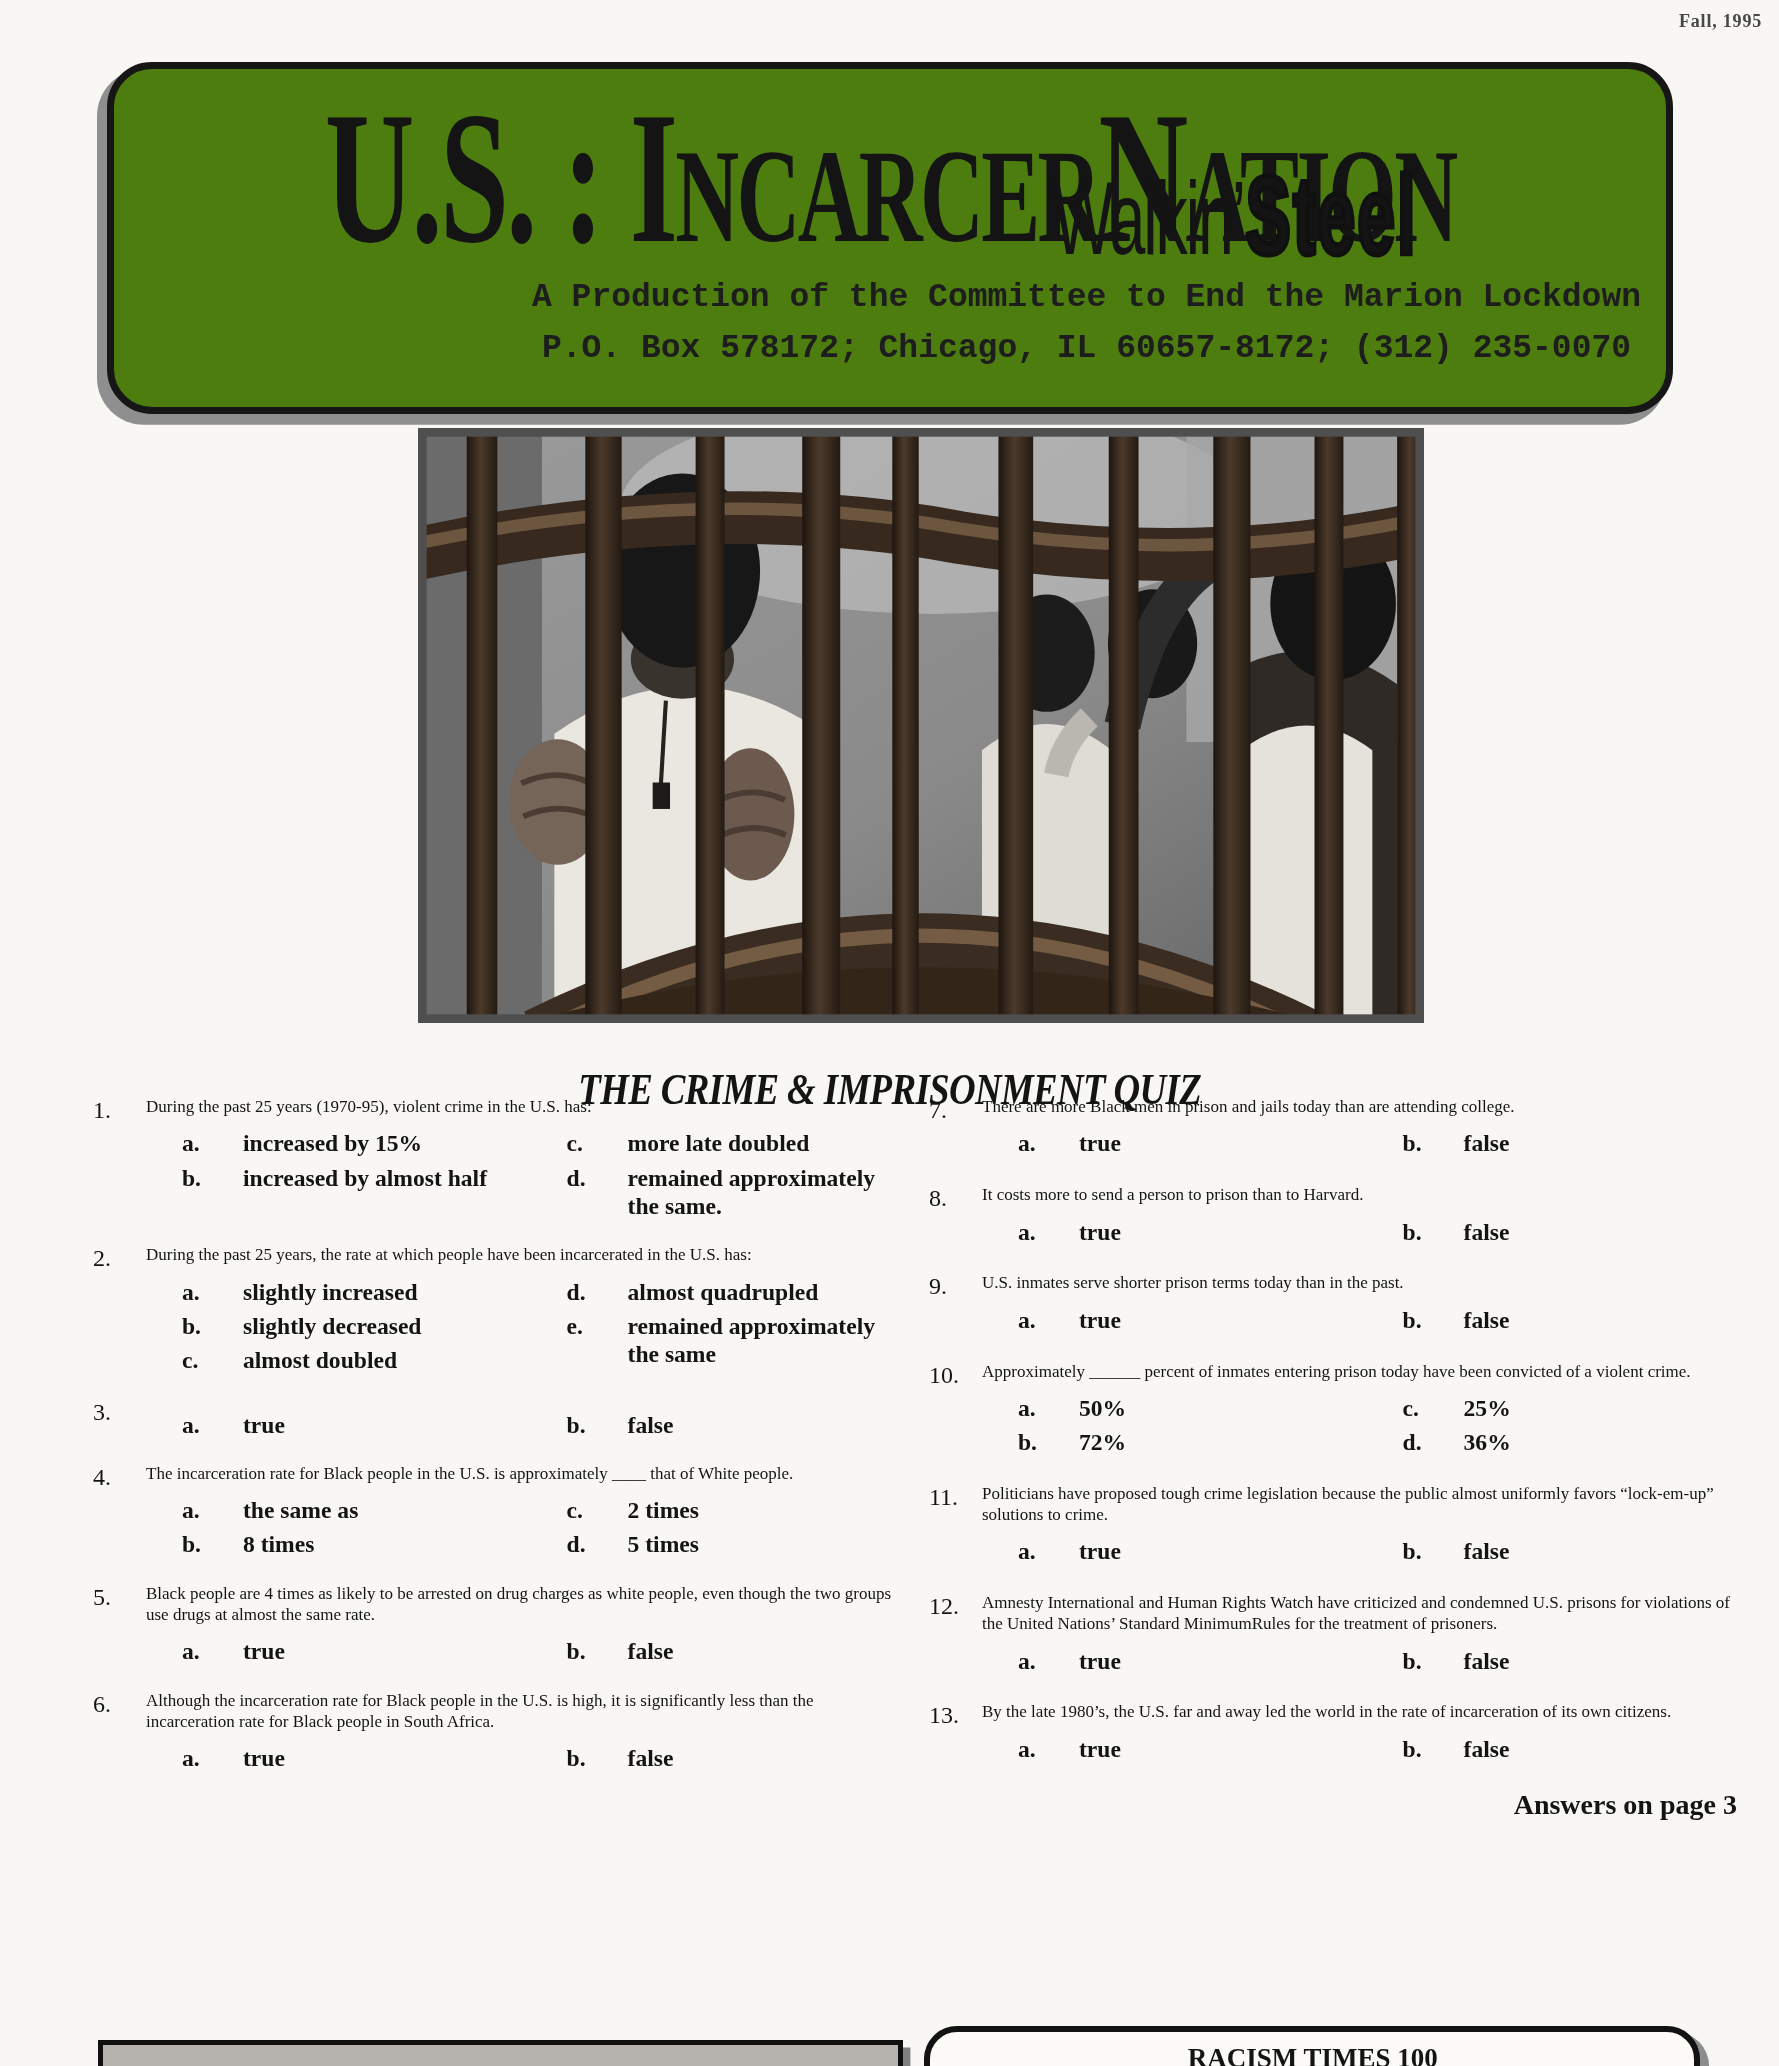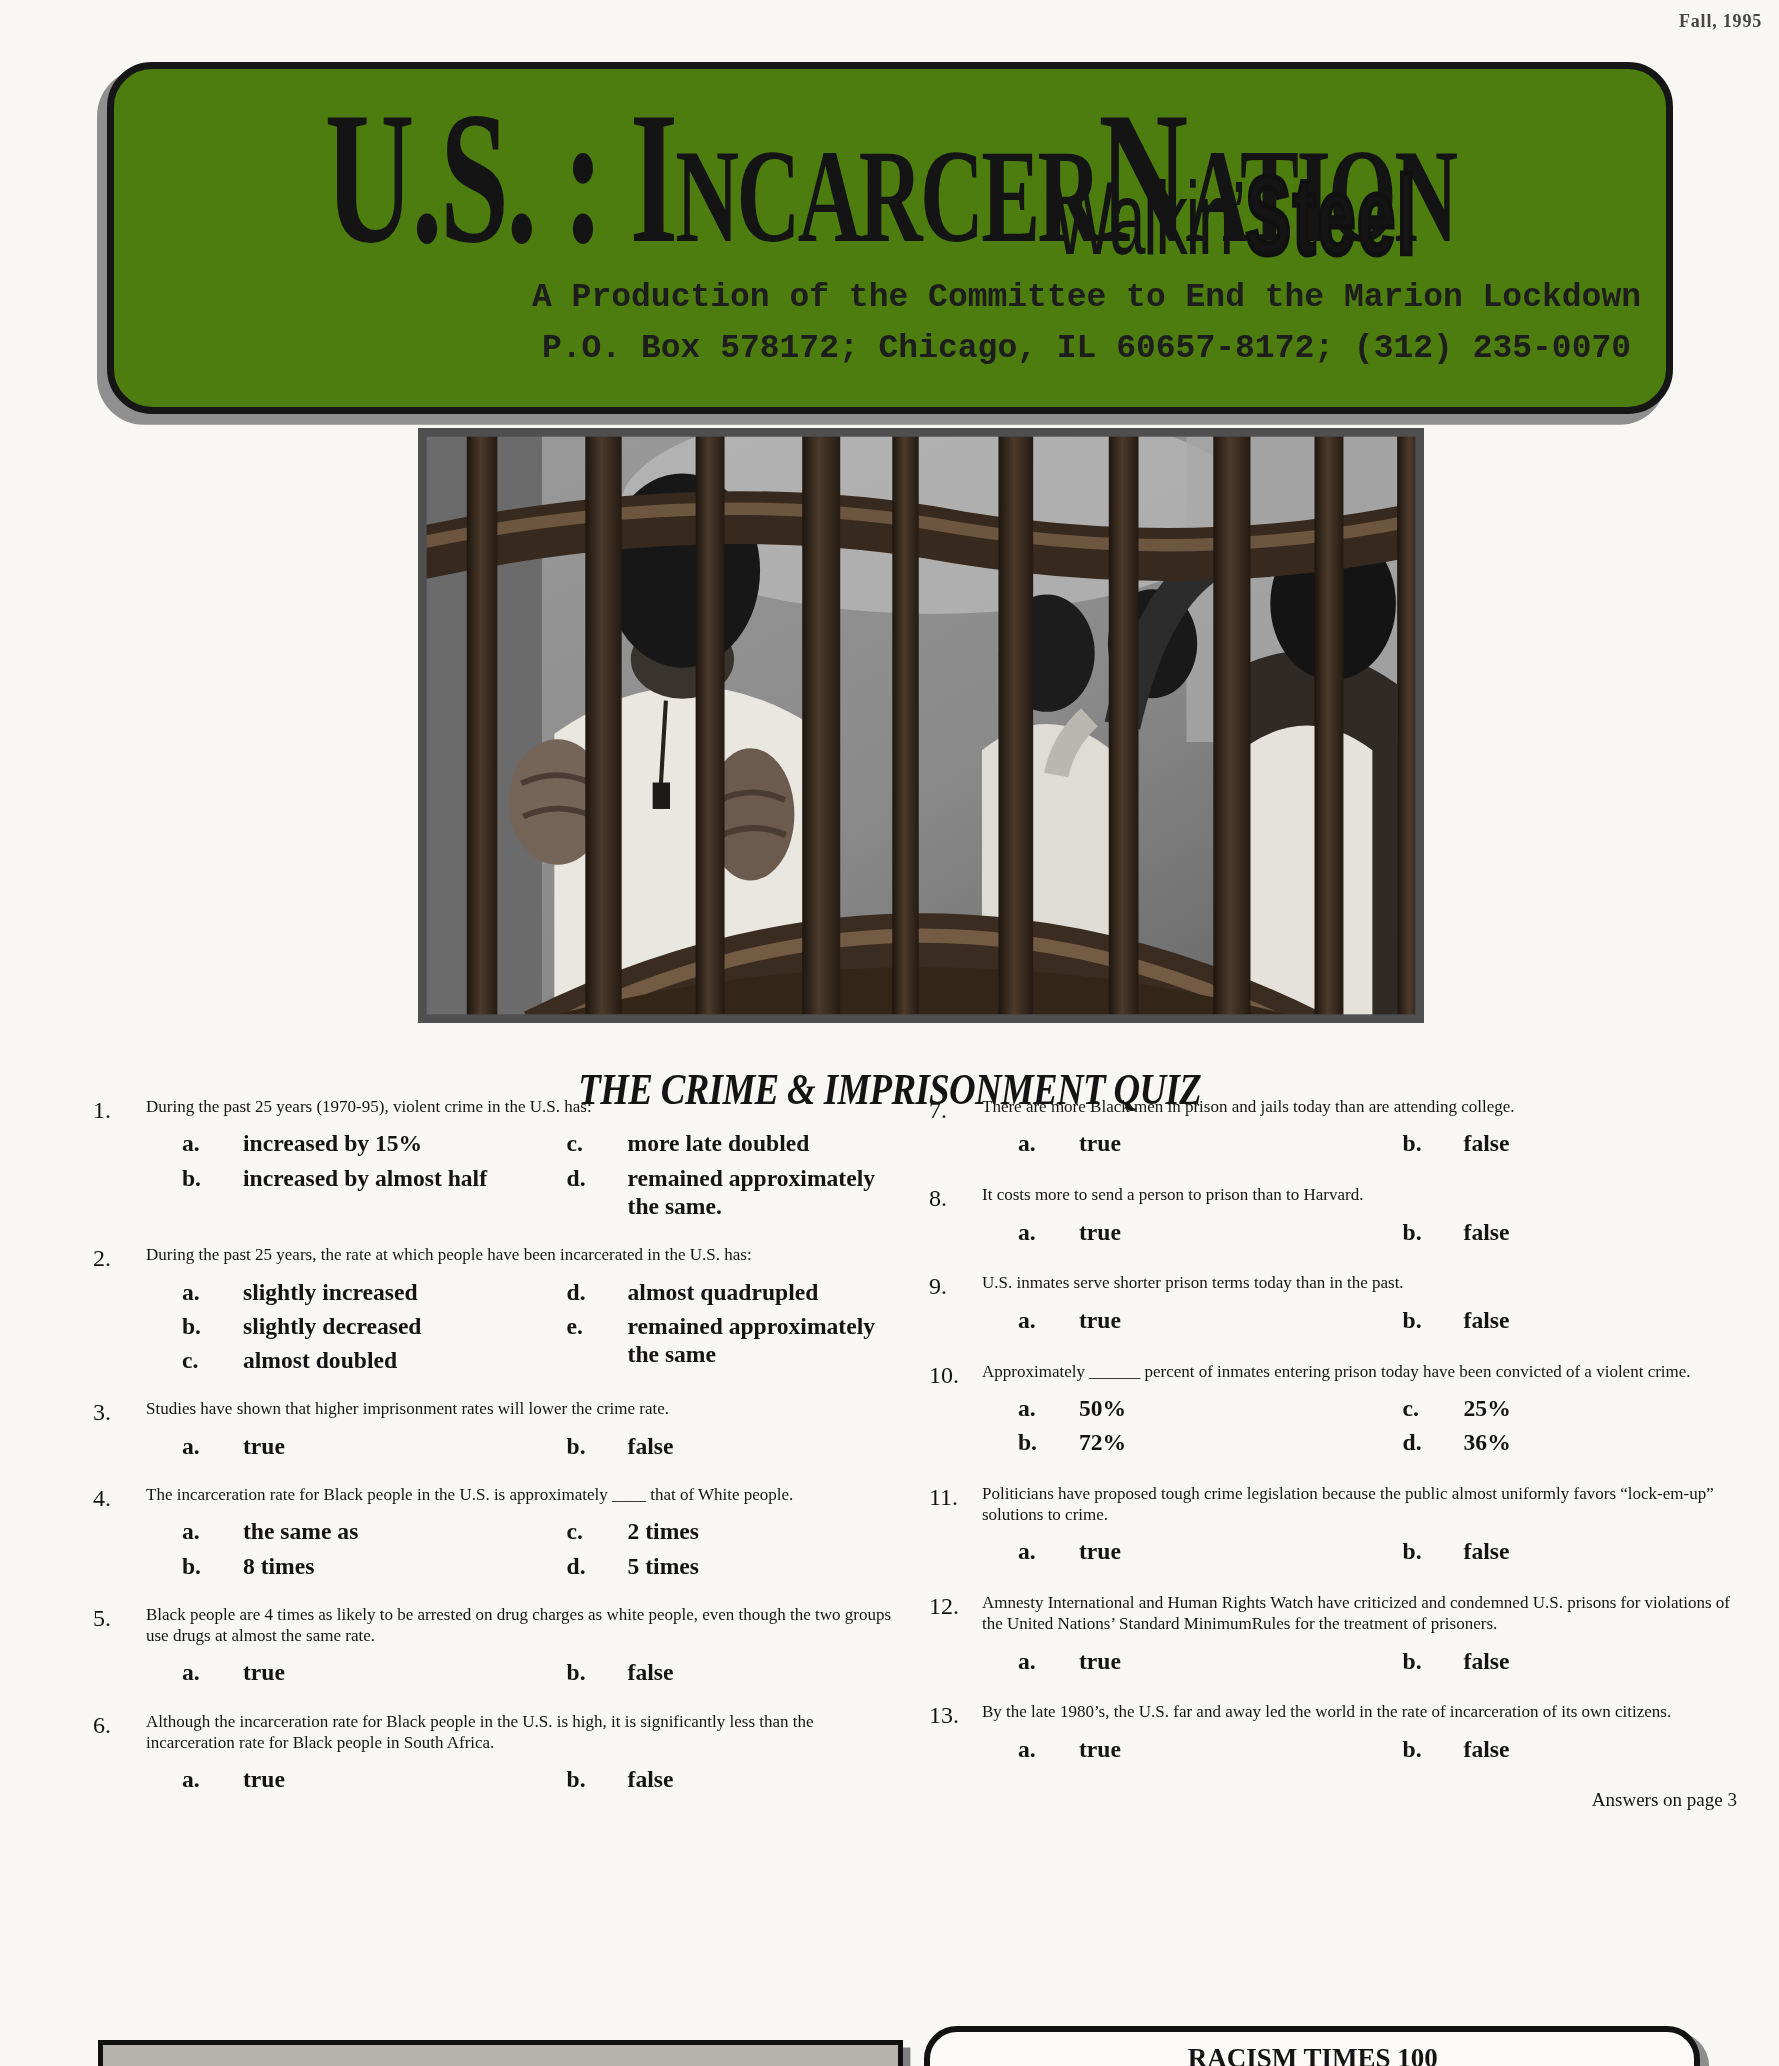--- a/index.html
+++ b/index.html
@@ -61,21 +61,21 @@
   .qnum{width:53px;flex:none;font-size:24px;line-height:1.24;}
   .qbody{flex:1;}
   .qtext{margin:0;font-size:17px;line-height:1.24;}
   .opts{display:flex;margin-top:12.4px;}
   .opt-col{display:flex;flex-direction:column;row-gap:5.8px;box-sizing:border-box;}
   .opt-col.c1{width:54%;padding-left:36px;}
   .opt-col.c2{width:46%;padding-left:10.7px;}
   .opt{display:flex;font-weight:bold;font-size:23.6px;line-height:1.2;}
   .opt .letter{width:61px;flex:none;}
   .answers-note{
-    margin:15.7px 4.1px 0 0;text-align:right;font-size:19px;font-weight:normal;
+    margin:15.7px 4.1px 0 0;text-align:right;font-size:28px;font-weight:bold;
   }
   
   .inside-box{
     position:absolute;left:98px;top:2040px;width:805px;height:575px;
     background:#b6b3ae;border:5.8px solid #101010;box-sizing:border-box;
     box-shadow:6.6px 8.3px 0 0.8px #7f7f7f;
     padding:21.5px 22px 0 19px;
   }
   
   .racism-box{
@@ -230,21 +230,20 @@
               <span>remained approximately the same</span>
             </div>
         </div>
       </div>
     </div>
   </section>
 
   <section class="q">
     <div class="qnum">3.</div>
     <div class="qbody">
-      <p class="qtext">Studies have shown that higher imprisonment rates will lower the crime rate.</p>
       <div class="opts">
         <div class="opt-col c1">
           <div class="opt">
               <span class="letter">a.</span>
               <span>true</span>
             </div>
         </div>
         <div class="opt-col c2">
           <div class="opt">
               <span class="letter">b.</span>

